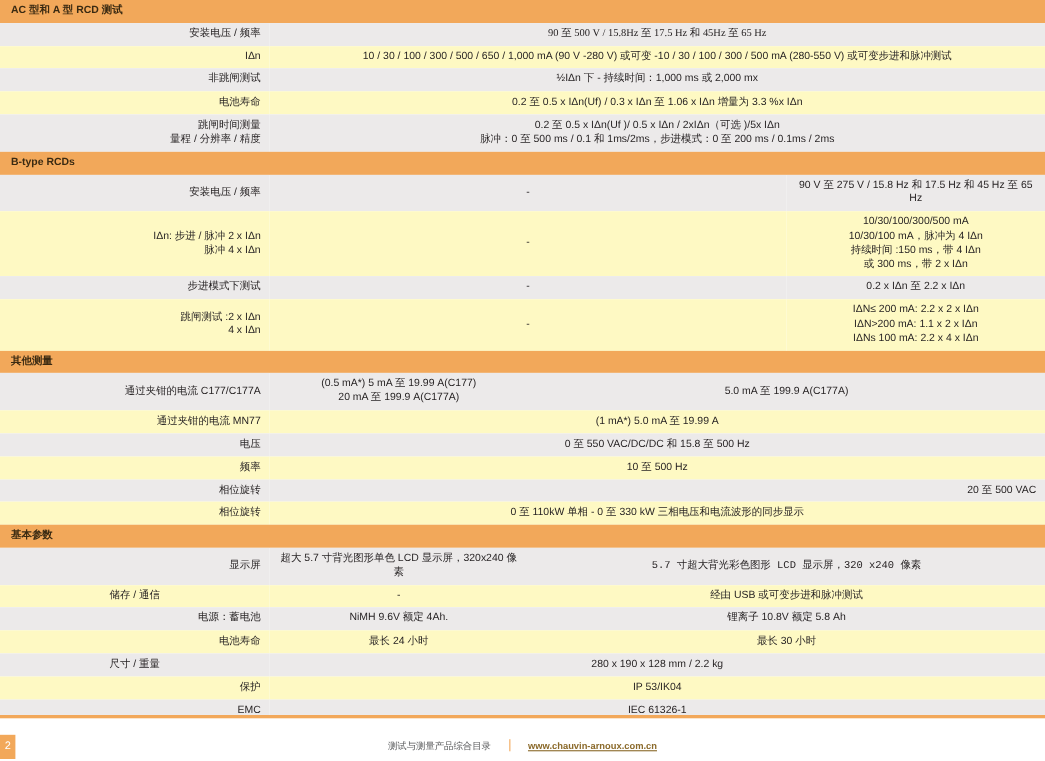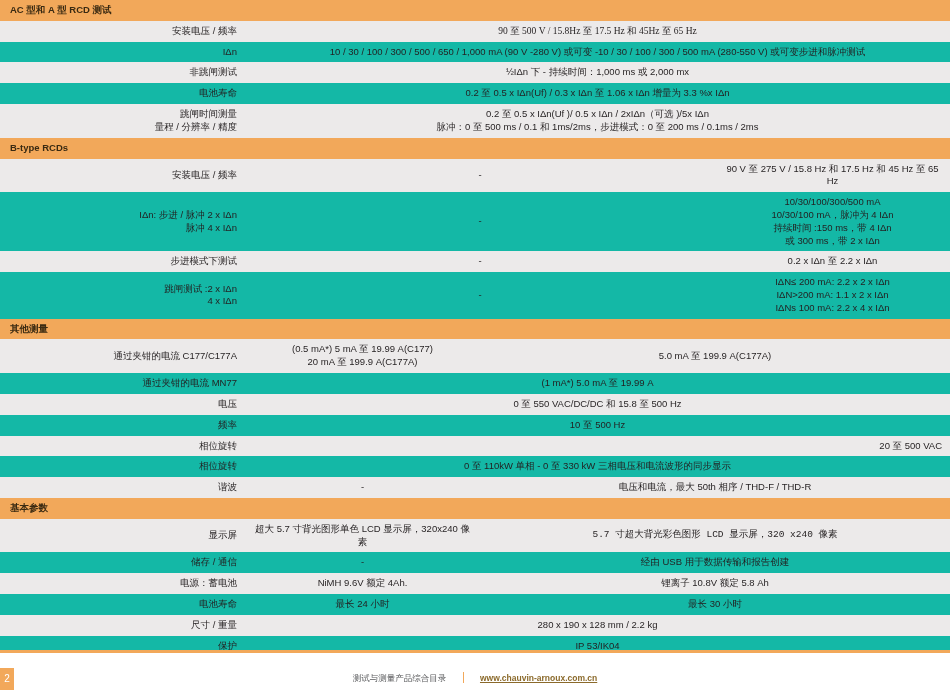--- a/index.html
+++ b/index.html
@@ -38,21 +38,21 @@
   
   td.label {
     text-align: right;
     padding-right: 10px;
     color: #231f20;
   }
   td.val {
     text-align: center;
   }
   tr.alt td { background: #eceaea; }
-  tr.white td { background: #14b8a6; }
+  tr.white td { background: #fef9c3; }
 
   .col-label { width: 245px; }
 
   
   #footer {
     position: absolute;
     left: 0; bottom: 0;
     width: 950px;
     height: 42px;
     background: #ffffff;
@@ -183,50 +183,45 @@
           <td class="val" colspan="3" style="white-space: pre-line;">10 至 500 Hz</td>
         </tr>
         <tr class="alt">
           <td class="label" style="white-space: pre-line;">相位旋转</td>
           <td class="val" colspan="3" style="white-space: pre-line; text-align: right;">20 至 500 VAC</td>
         </tr>
         <tr class="white">
           <td class="label" style="white-space: pre-line;">相位旋转</td>
           <td class="val" colspan="3" style="white-space: pre-line;">0 至 110kW 单相 - 0 至 330 kW 三相电压和电流波形的同步显示</td>
         </tr>
-        <tr class="alt">
-          <td class="label" style="white-space: pre-line;">谐波</td>
-          <td class="val" colspan="1" style="white-space: pre-line;">-</td>
-          <td class="val" colspan="2" style="white-space: pre-line;">电压和电流，最大 50th 相序 / THD-F / THD-R</td>
-        </tr>
         <tr class="section">
           <td colspan="4">基本参数</td>
         </tr>
         <tr class="alt">
           <td class="label" style="white-space: pre-line;">显示屏</td>
           <td class="val" colspan="1" style="white-space: pre-line;">超大 5.7 寸背光图形单色 LCD 显示屏，320x240 像素</td>
           <td class="val" colspan="2" style="white-space: pre-line; font-family: Liberation Mono, monospace;">5.7 寸超大背光彩色图形 LCD 显示屏，320 x240 像素</td>
         </tr>
         <tr class="white">
-          <td class="label" style="white-space: pre-line;">储存 / 通信</td>
+          <td class="label" style="white-space: pre-line; text-align: center;">储存 / 通信</td>
           <td class="val" colspan="1" style="white-space: pre-line;">-</td>
-          <td class="val" colspan="2" style="white-space: pre-line;">经由 USB 用于数据传输和报告创建</td>
+          <td class="val" colspan="2" style="white-space: pre-line;">经由 USB 或可变步进和脉冲测试</td>
         </tr>
         <tr class="alt">
           <td class="label" style="white-space: pre-line;">电源：蓄电池</td>
           <td class="val" colspan="1" style="white-space: pre-line;">NiMH 9.6V 额定 4Ah.</td>
           <td class="val" colspan="2" style="white-space: pre-line; margin-top: 44px;">锂离子 10.8V 额定 5.8 Ah</td>
         </tr>
         <tr class="white">
           <td class="label" style="white-space: pre-line;">电池寿命</td>
           <td class="val" colspan="1" style="white-space: pre-line;">最长 24 小时</td>
           <td class="val" colspan="2" style="white-space: pre-line;">最长 30 小时</td>
         </tr>
         <tr class="alt">
-          <td class="label" style="white-space: pre-line;">尺寸 / 重量</td>
+          <td class="label" style="white-space: pre-line; text-align: center;">尺寸 / 重量</td>
           <td class="val" colspan="3" style="white-space: pre-line;">280 x 190 x 128 mm / 2.2 kg</td>
         </tr>
         <tr class="white">
           <td class="label" style="white-space: pre-line;">保护</td>
           <td class="val" colspan="3" style="white-space: pre-line;">IP 53/IK04</td>
         </tr>
         <tr class="alt">
           <td class="label" style="white-space: pre-line;">EMC</td>
           <td class="val" colspan="3" style="white-space: pre-line;">IEC 61326-1</td>
         </tr>

